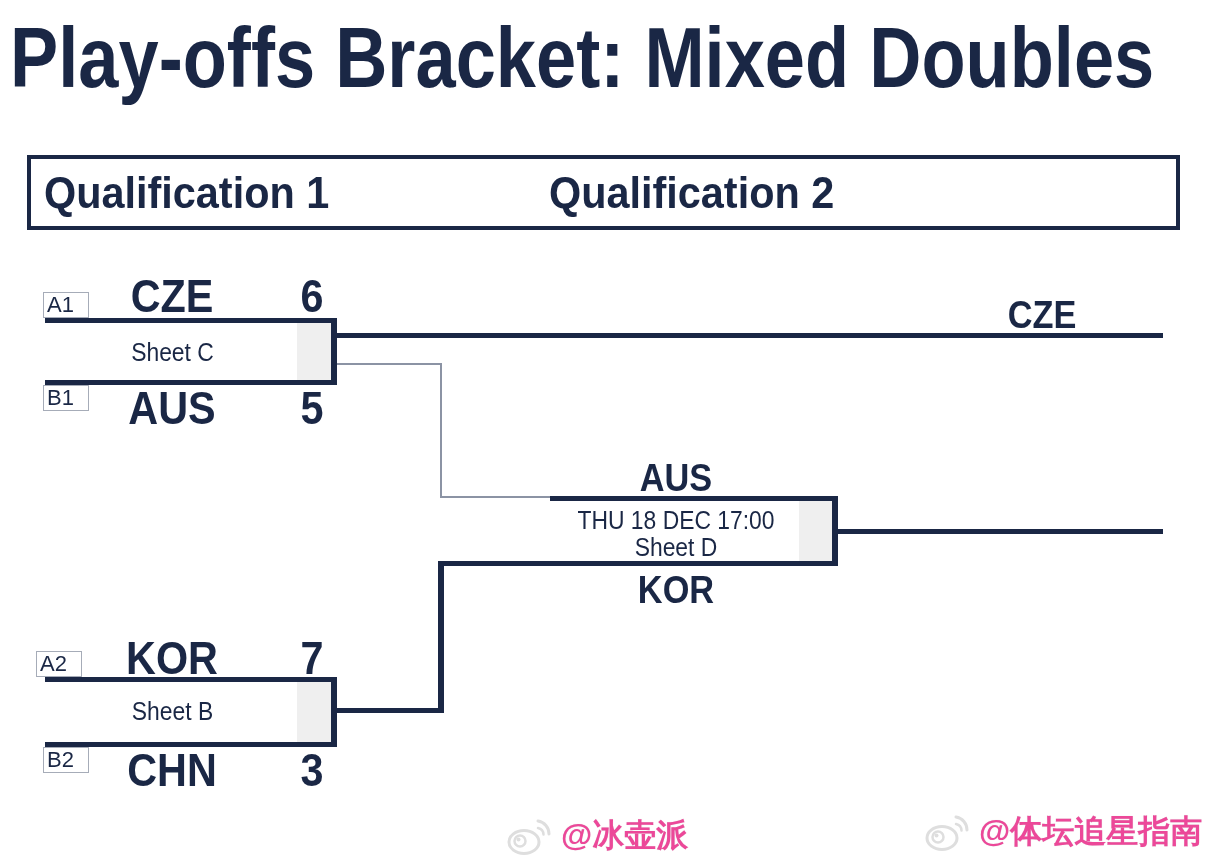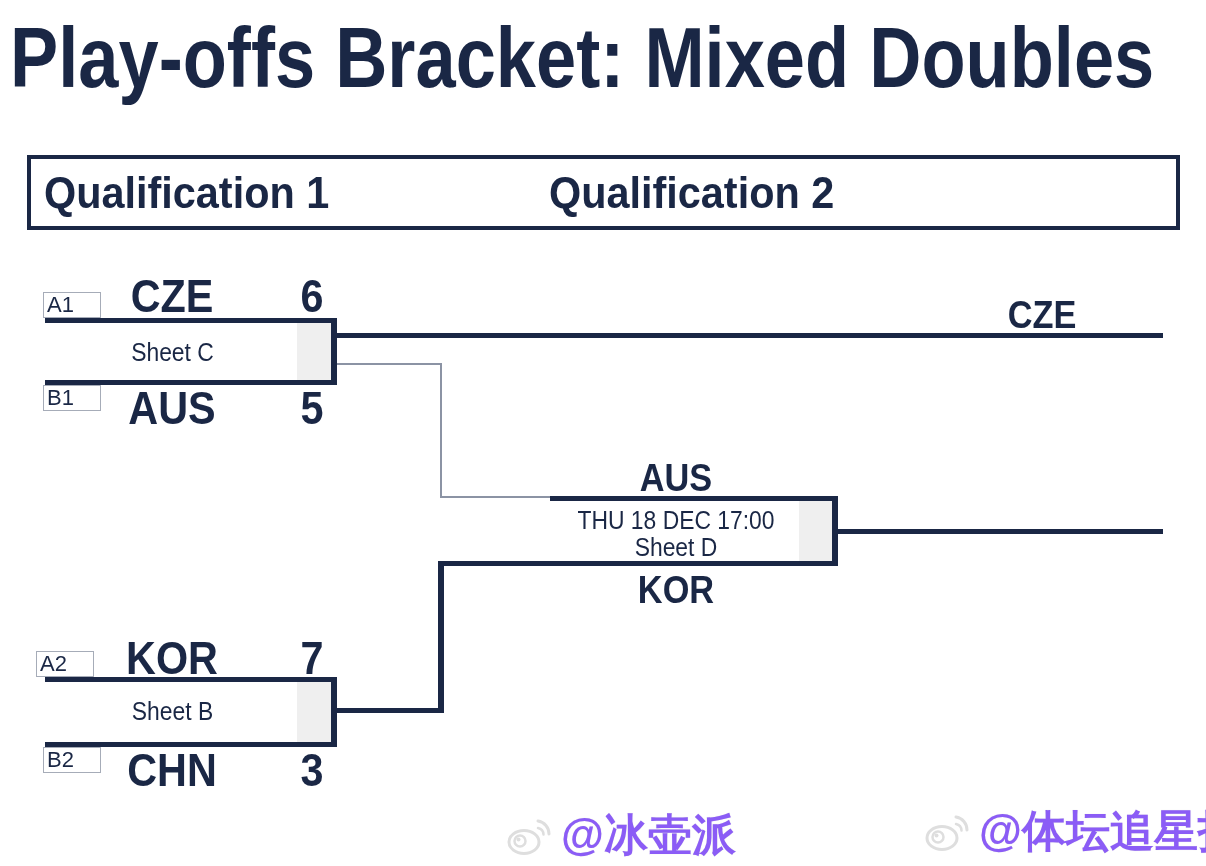--- a/index.html
+++ b/index.html
@@ -26,27 +26,27 @@
     position:absolute;top:50%;transform:translateY(-50%) scaleX(0.92);
     transform-origin:0 50%;font-size:45px;font-weight:bold;color:#1a2745;white-space:nowrap;
   }
   .team{font-size:47px;font-weight:bold;line-height:1;text-align:center;width:200px;}
   .score{font-size:47px;font-weight:bold;line-height:1;text-align:center;width:60px;}
   .team-mid{font-size:39px;font-weight:bold;line-height:1;text-align:center;width:250px;}
   .winner{font-size:39px;font-weight:bold;line-height:1;text-align:center;width:200px;}
   .sheet{font-size:26px;line-height:1;text-align:center;width:255px;}
   .sched{font-size:26px;line-height:1;text-align:center;width:250px;}
   .seed{
-    position:absolute;width:58px;height:26px;box-sizing:border-box;
+    position:absolute;width:46px;height:26px;box-sizing:border-box;
     border:1px solid #a6acb8;background:#fff;color:#1a2745;
     font-size:22px;line-height:24px;padding-left:3px;
   }
   .wm{position:absolute;display:flex;align-items:center;gap:6px;}
   .wm-text{
-    font-size:44px;font-weight:bold;color:#8b5cf6;white-space:nowrap;line-height:1;
+    font-size:32px;font-weight:bold;color:#ec4899;white-space:nowrap;line-height:1;
     text-shadow:0 0 1px #dcdcdc;
   }
 </style>
 </head>
 <body>
 
 <div id="stage">
 
   <div class="txt title">Play-offs Bracket: Mixed Doubles</div>
 

